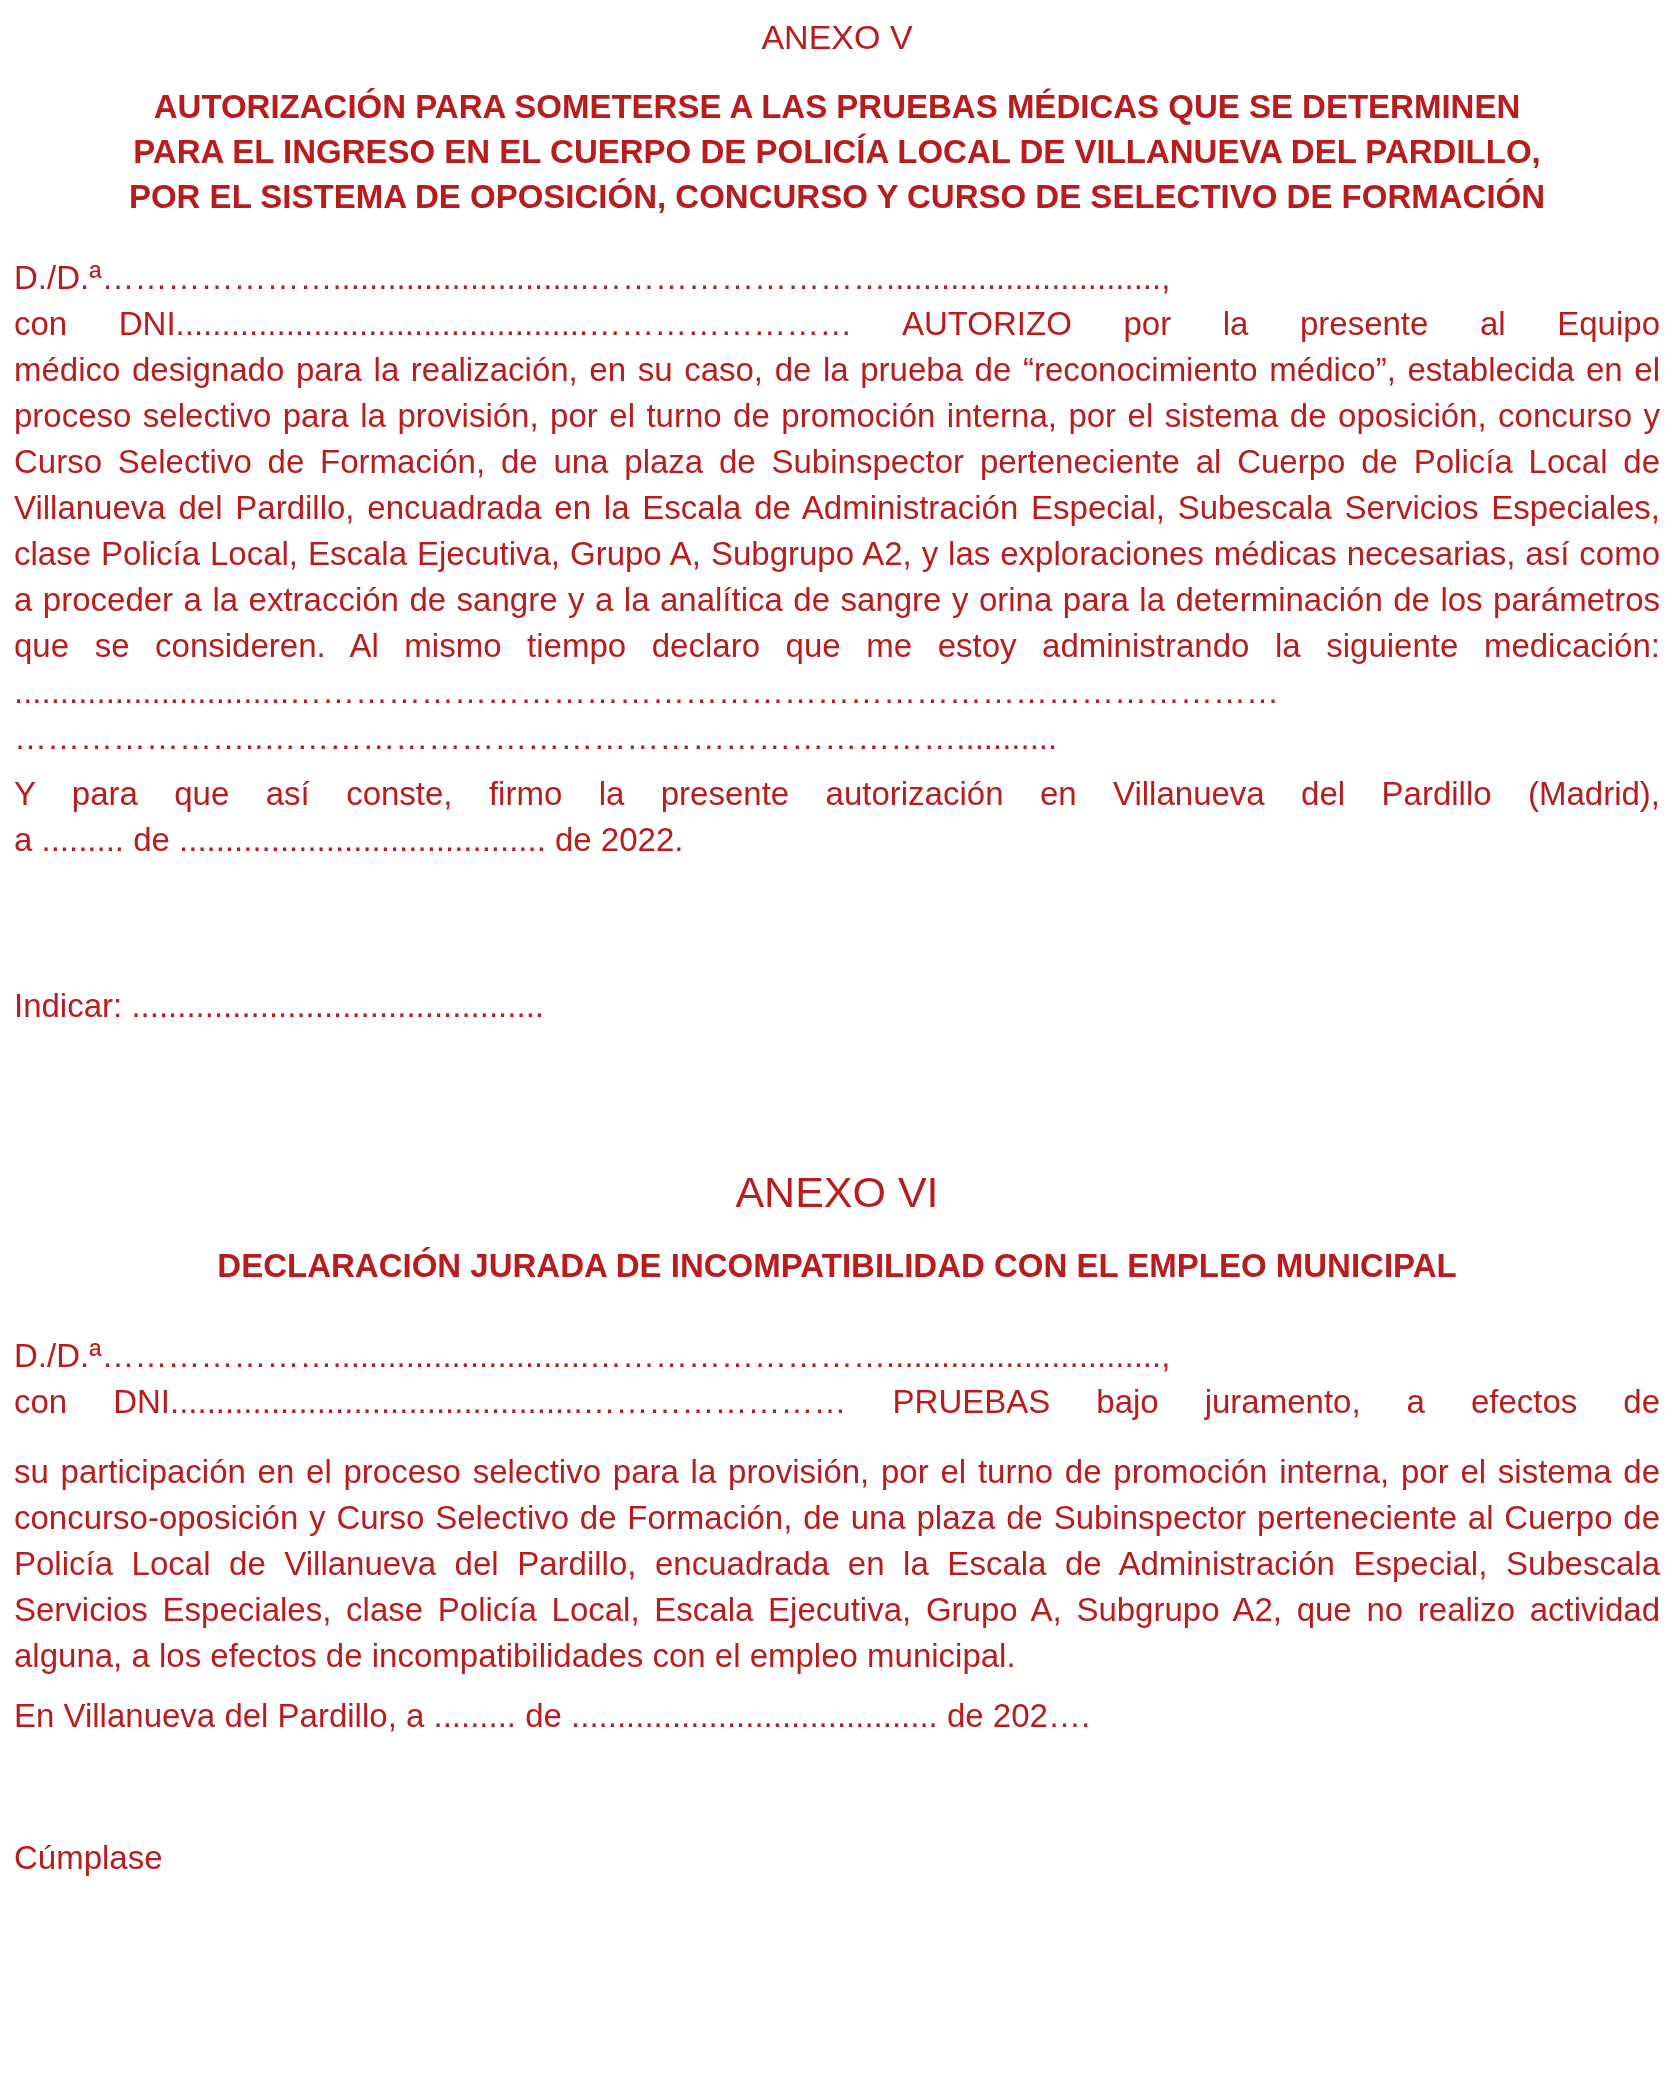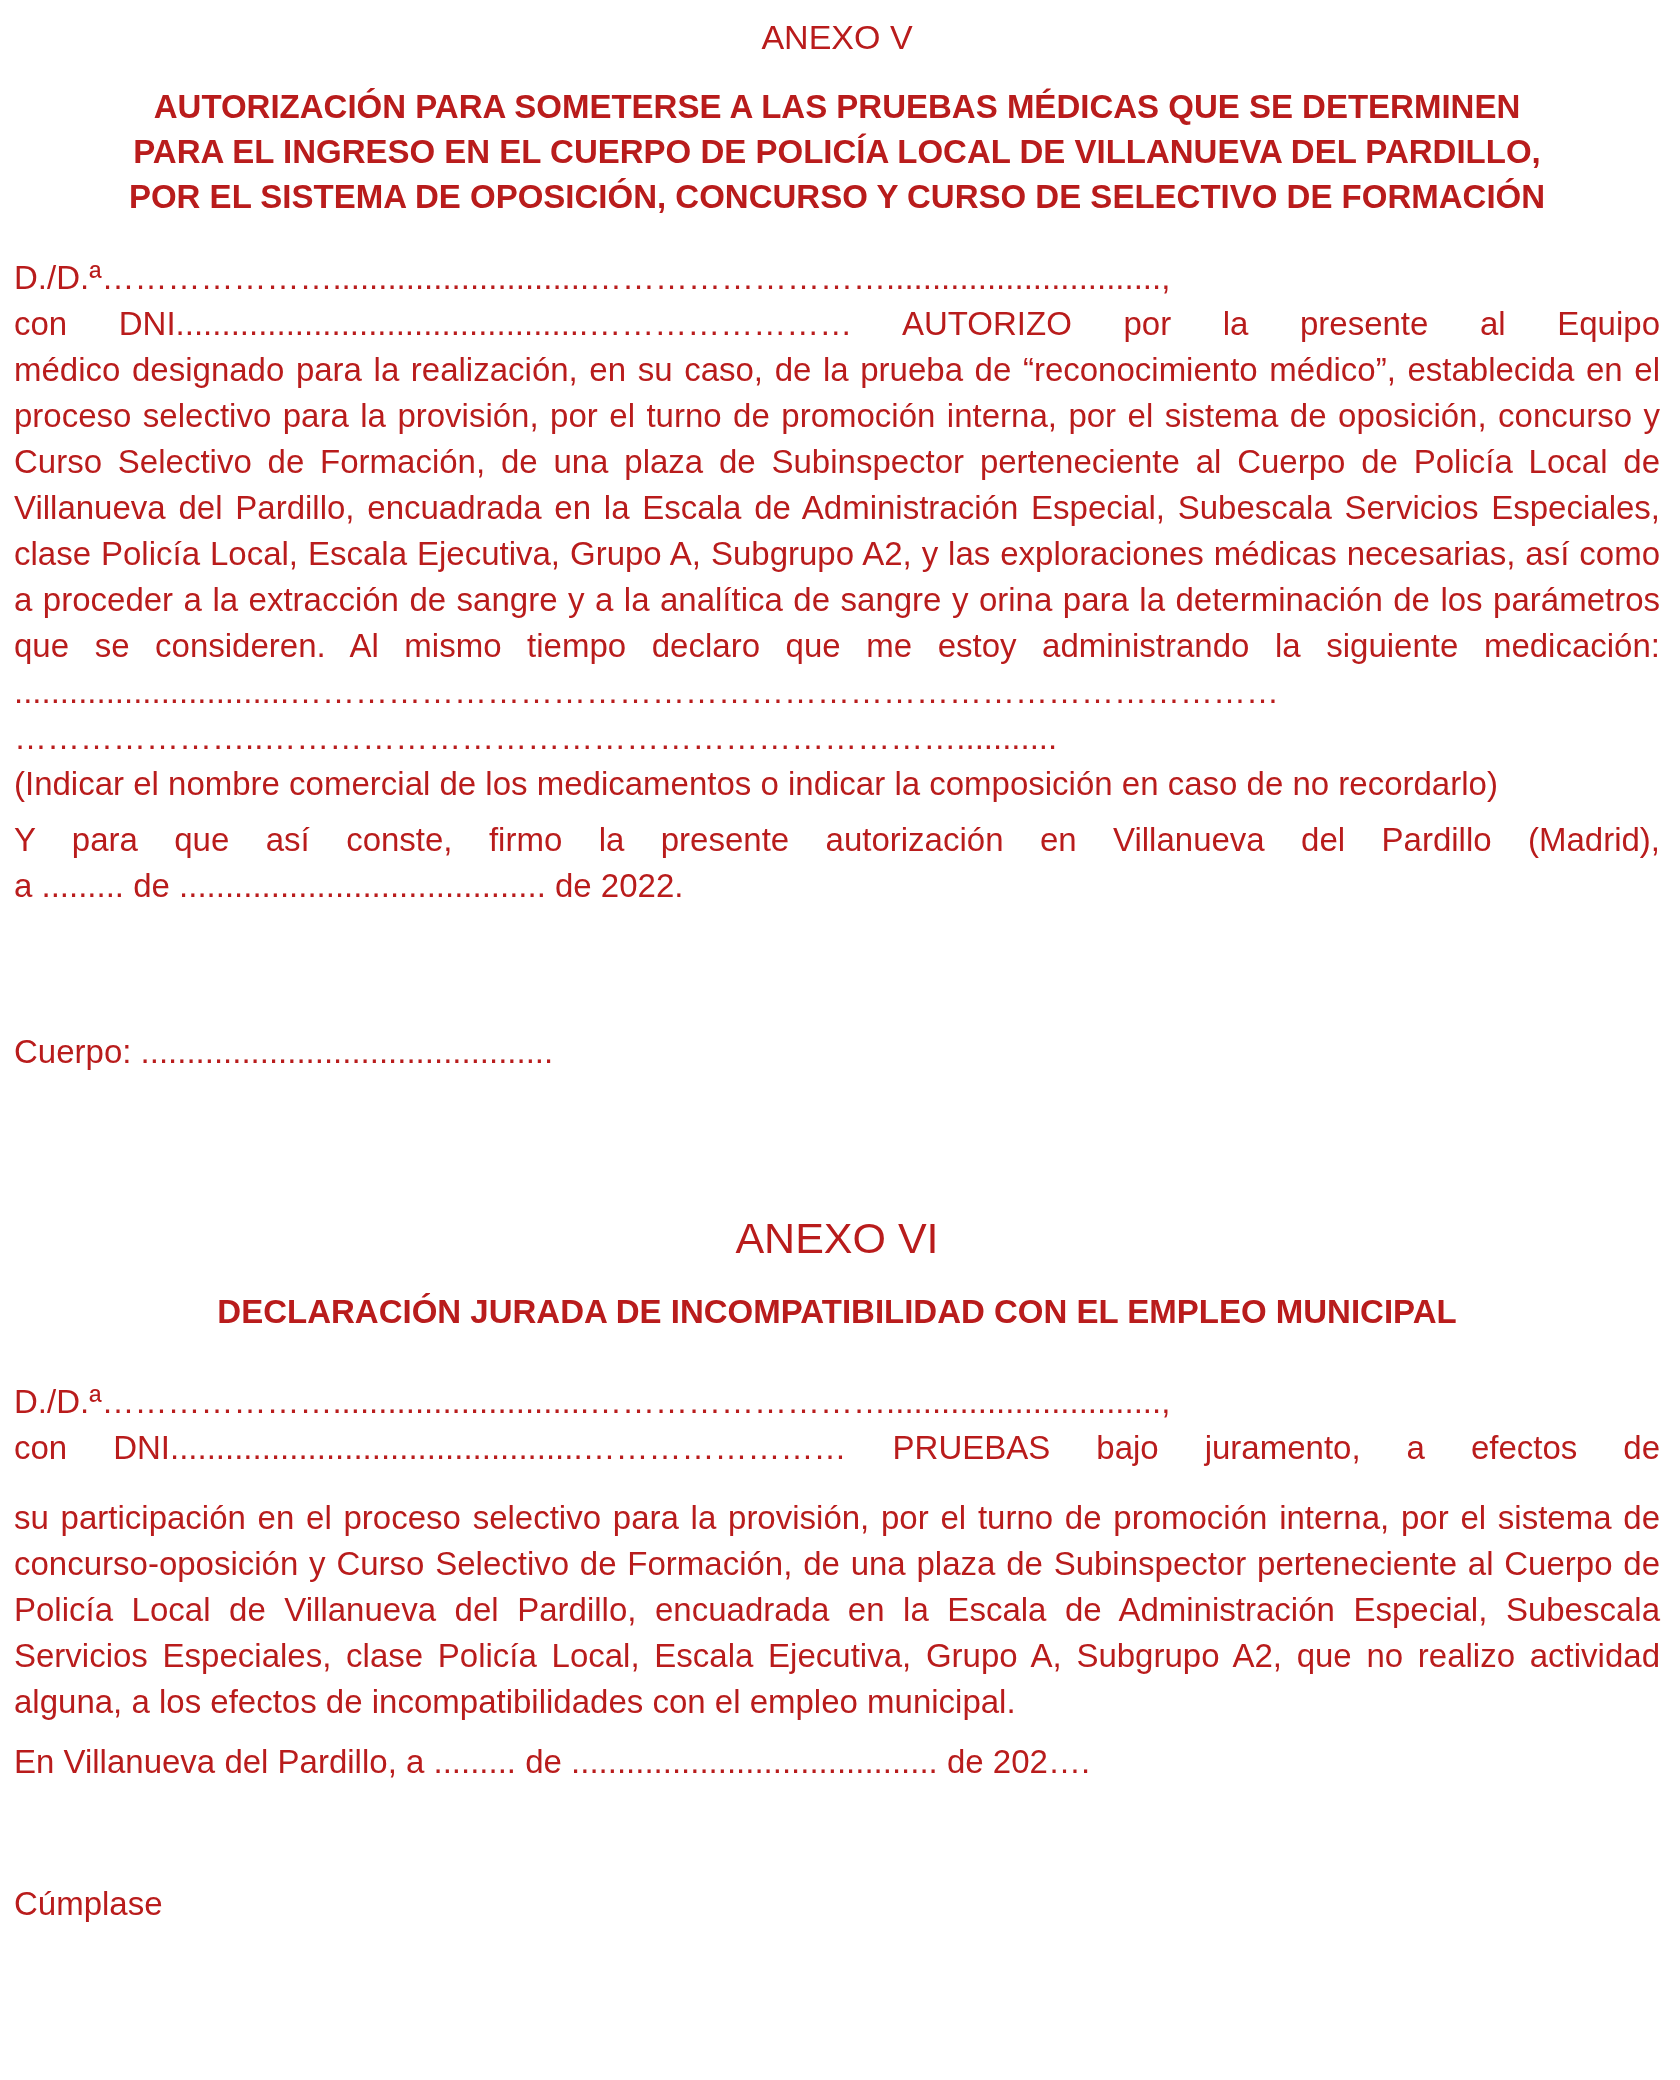--- a/index.html
+++ b/index.html
@@ -60,28 +60,27 @@
     </div>
 
     <div class="para1">
       <div class="fill-line">D./D.ª…………………............................………………………..............................,</div>
       <div class="stretch">con DNI.............................................…………………… AUTORIZO por la presente al Equipo</div>
       <div class="stretch-last">médico designado para la realización, en su caso, de la prueba de “reconocimiento médico”, establecida en el proceso selectivo para la provisión, por el turno de promoción interna, por el sistema de oposición, concurso y Curso Selectivo de Formación, de una plaza de Subinspector perteneciente al Cuerpo de Policía Local de Villanueva del Pardillo, encuadrada en la Escala de Administración Especial, Subescala Servicios Especiales, clase Policía Local, Escala Ejecutiva, Grupo A, Subgrupo A2, y las exploraciones médicas necesarias, así como a proceder a la extracción de sangre y a la analítica de sangre y orina para la determinación de los parámetros que se consideren. Al mismo tiempo declaro que me estoy administrando la siguiente medicación:</div>
       <div class="fill-line">..............................………………………………………………………………………………</div>
       <div class="fill-line">…………………..………………………………………………………...........</div>
     </div>
 
-    <div class="note">(Indicar el nombre comercial de los medicamentos o indicar la composición en caso de no recordarlo)</div>
 
     <div class="closing">
       <div class="stretch">Y para que así conste, firmo la presente autorización en Villanueva del Pardillo (Madrid),</div>
       <div>a ......... de ........................................ de 2022.</div>
     </div>
 
-    <div class="signature">Cuerpo: .............................................</div>
+    <div class="signature">Indicar: .............................................</div>
   </section>
 
   <section>
     <div class="a6-title">ANEXO VI</div>
 
     <div class="a6-heading">DECLARACIÓN JURADA DE INCOMPATIBILIDAD CON EL EMPLEO MUNICIPAL</div>
 
     <div class="a6-para">
       <div class="fill-line">D./D.ª…………………............................………………………..............................,</div>
       <div class="stretch">con DNI.............................................…………………… PRUEBAS bajo juramento, a efectos de</div>

